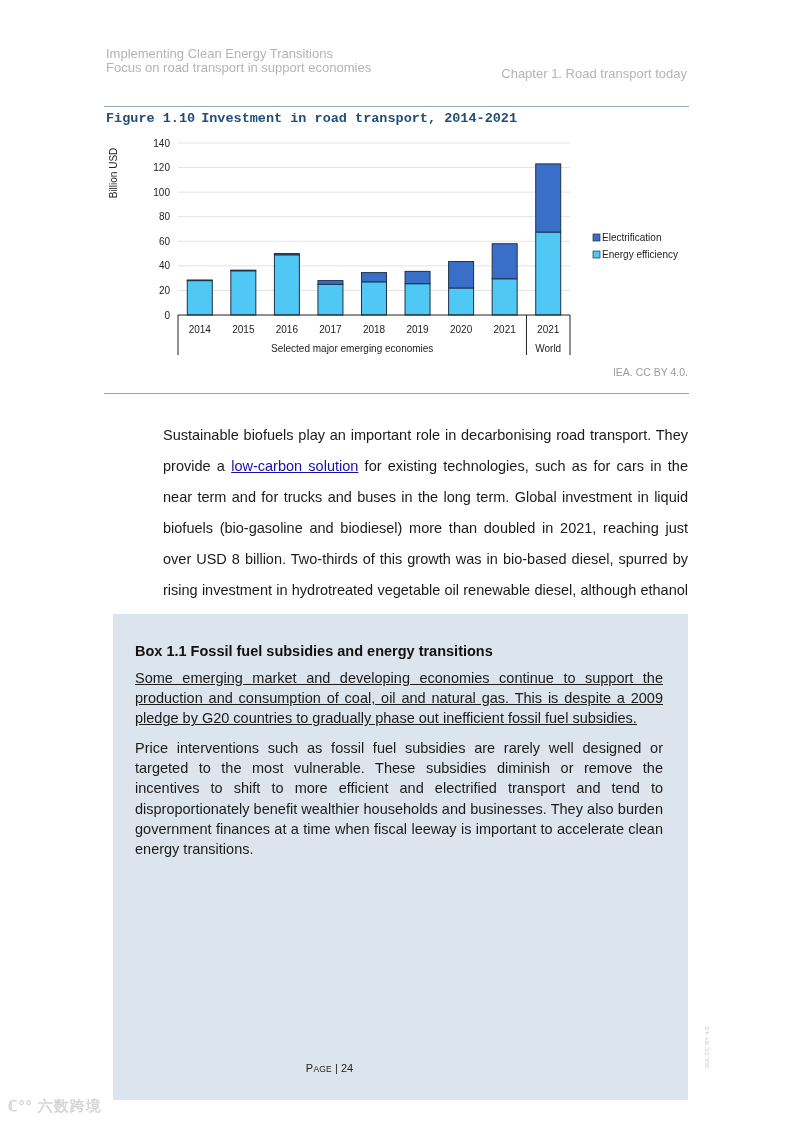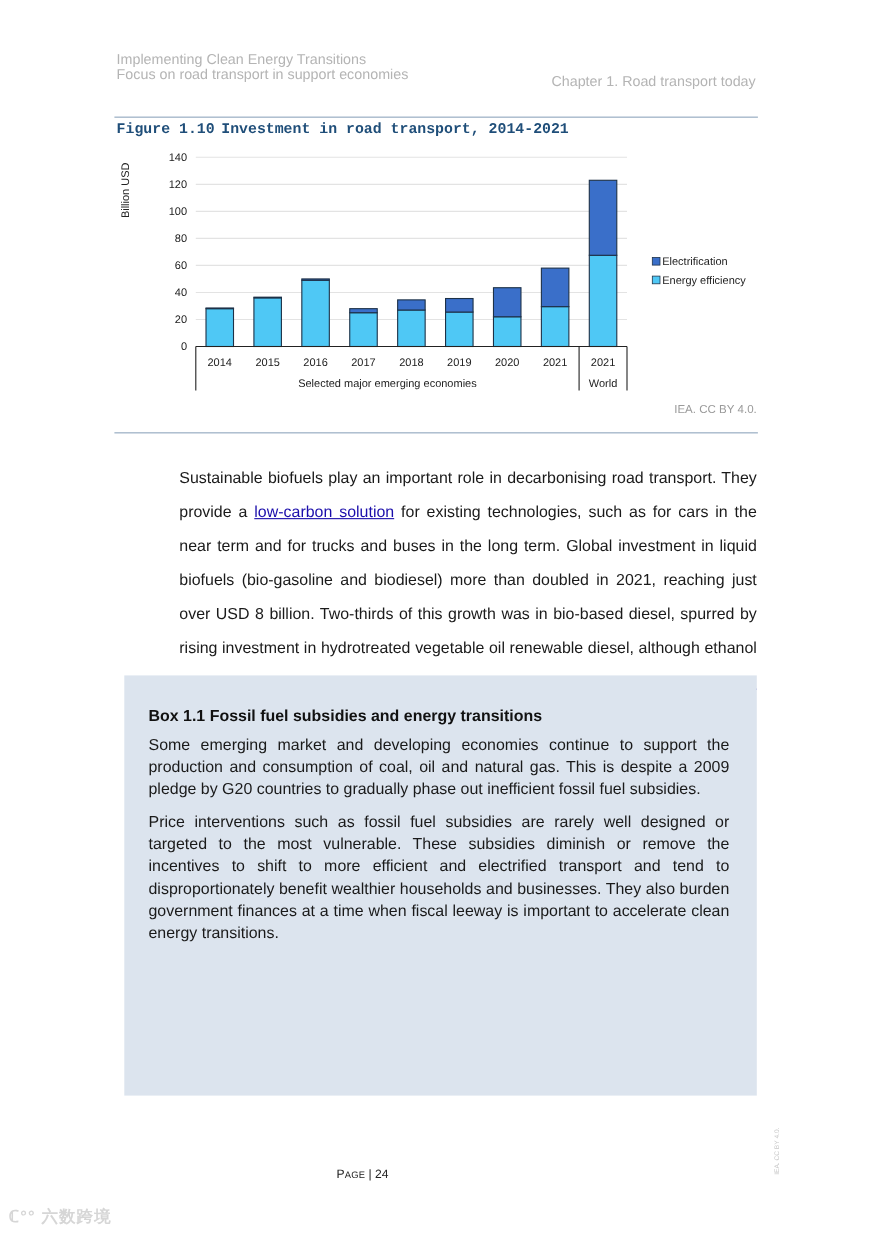--- a/index.html
+++ b/index.html
@@ -7,21 +7,21 @@
   .hdr { position: absolute; top: 47px; font-size: 13px; color: #b4b4b4; line-height: 14px; }
   .hdr.left { left: 106px; }
   .hdr.right { right: 106px; text-align: center; margin-top: 20px; }
   .rule { position: absolute; left: 104px; width: 585px; height: 1px; background: #8fa6bd; }
   .fig-title { position: absolute; left: 106px; top: 111px; font-size: 13.5px; font-weight: bold; color: #1f4e79; font-family: Liberation Mono, monospace; }
   .fig-title .num { margin-right: 6px; }
   .chart { position: absolute; left: 100px; top: 130px; width: 600px; height: 235px; }
   .credit { position: absolute; right: 105px; top: 366px; font-size: 10.5px; color: #9a9a9a; }
   .body-p { position: absolute; left: 163px; width: 525px; top: 420px; font-size: 14.5px; line-height: 31px; text-align: justify; color: #1a1a1a; }
   .body-p a { color: #1a0dab; text-decoration: underline; }
-  .box { position: absolute; left: 113px; top: 614px; width: 575px; height: 382px; background: #dce4ee; }
+  .box { position: absolute; left: 113px; top: 614px; width: 575px; height: 486px; background: #dce4ee; }
   .box-title { position: absolute; left: 22px; top: 29px; font-size: 14.5px; font-weight: bold; color: #111; }
   .box-p { position: absolute; left: 22px; width: 528px; font-size: 14.5px; line-height: 20.2px; text-align: justify; color: #1a1a1a; margin: 0; }
   .page-num { position: absolute; left: 0; width: 659px; top: 1062px; text-align: center; font-size: 11px; color: #222; }
   .page-num .sc { font-size: 11px; letter-spacing: 0.2px; }
   .side-credit { position: absolute; left: 704px; top: 1015px; font-size: 6px; color: #c8c8c8; transform: rotate(-90deg); transform-origin: left top; white-space: nowrap; top: 1068px; }
   .watermark { position: absolute; left: 8px; top: 1095px; font-size: 15px; color: #d6d6d6; font-weight: bold; letter-spacing: 1px; }
   svg text { font-family: "Liberation Sans", sans-serif; }
 </style>
 </head>
 <body>
@@ -96,21 +96,21 @@
     </svg>
 </div>
 
 <div class="credit">IEA. CC BY 4.0.</div>
 <div class="rule" style="top:393px;"></div>
 
 <div class="body-p"><span>Sustainable biofuels play an important role in decarbonising road transport. They provide a </span><a href="#">low-carbon solution</a><span> for existing technologies, such as for cars in the near term and for trucks and buses in the long term. Global investment in liquid biofuels (bio-gasoline and biodiesel) more than doubled in 2021, reaching just over USD 8 billion. Two-thirds of this growth was in bio-based diesel, spurred by rising investment in hydrotreated vegetable oil renewable diesel, although ethanol investment also nearly doubled. Brazil contributed around </span><a href="#">30% to global investment in liquid biofuels</a><span> in 2021.</span></div>
 
 <div class="box">
   <div class="box-title">Box 1.1 Fossil fuel subsidies and energy transitions</div>
-  <p class="box-p" style="top:54px;">Some emerging market and developing economies continue to support the production and consumption of coal, oil and natural gas. This is despite a 2009 pledge by G20 countries to gradually phase out inefficient fossil fuel subsidies.</p>
+  <p class="box-p" style="top:54px;text-decoration:underline;">Some emerging market and developing economies continue to support the production and consumption of coal, oil and natural gas. This is despite a 2009 pledge by G20 countries to gradually phase out inefficient fossil fuel subsidies.</p>
   <p class="box-p" style="top:124px;">Price interventions such as fossil fuel subsidies are rarely well designed or targeted to the most vulnerable. These subsidies diminish or remove the incentives to shift to more efficient and electrified transport and tend to disproportionately benefit wealthier households and businesses. They also burden government finances at a time when fiscal leeway is important to accelerate clean energy transitions.</p>
 </div>
 
 <div class="page-num">
   <span class="sc">P<span style="font-size:8.5px;">AGE</span></span><span> | </span><span>24</span>
 </div>
 <div class="side-credit">IEA. CC BY 4.0.</div>
 <div class="watermark"><span>ℂ°° </span><span>六数跨境</span></div>
 
 </body></html>

